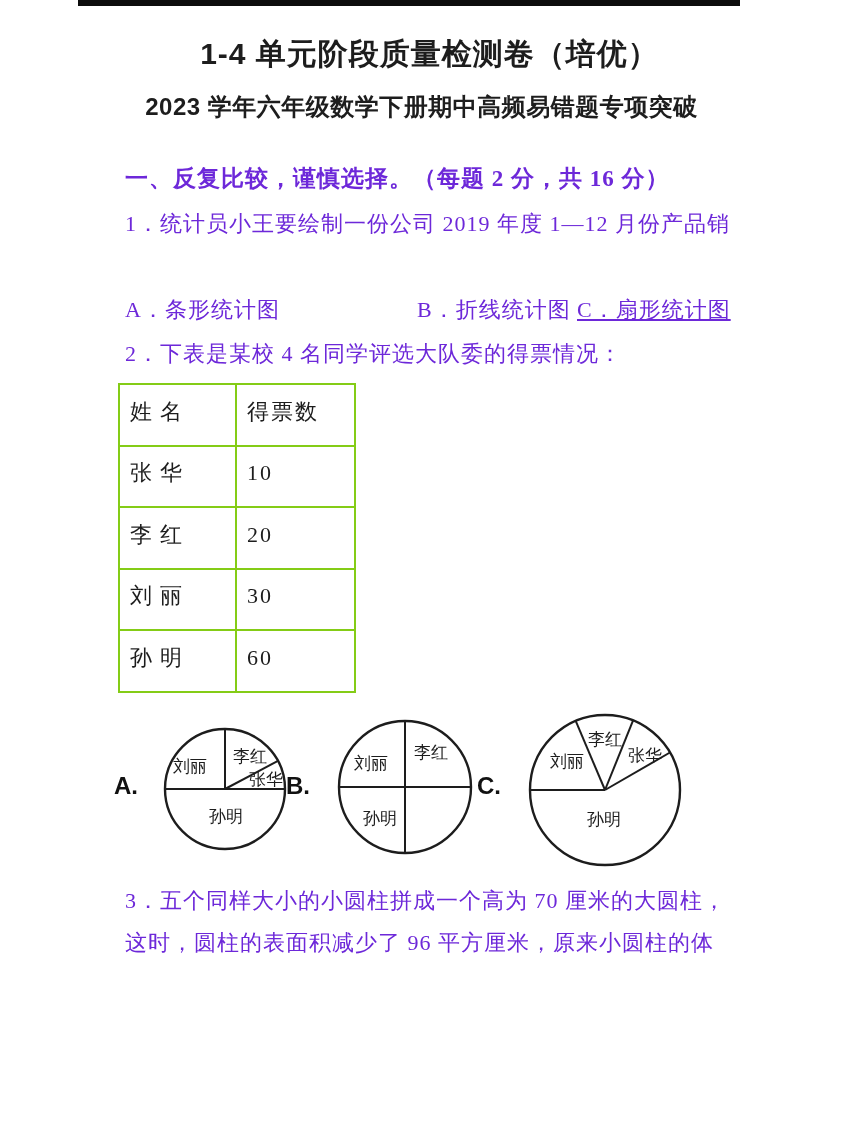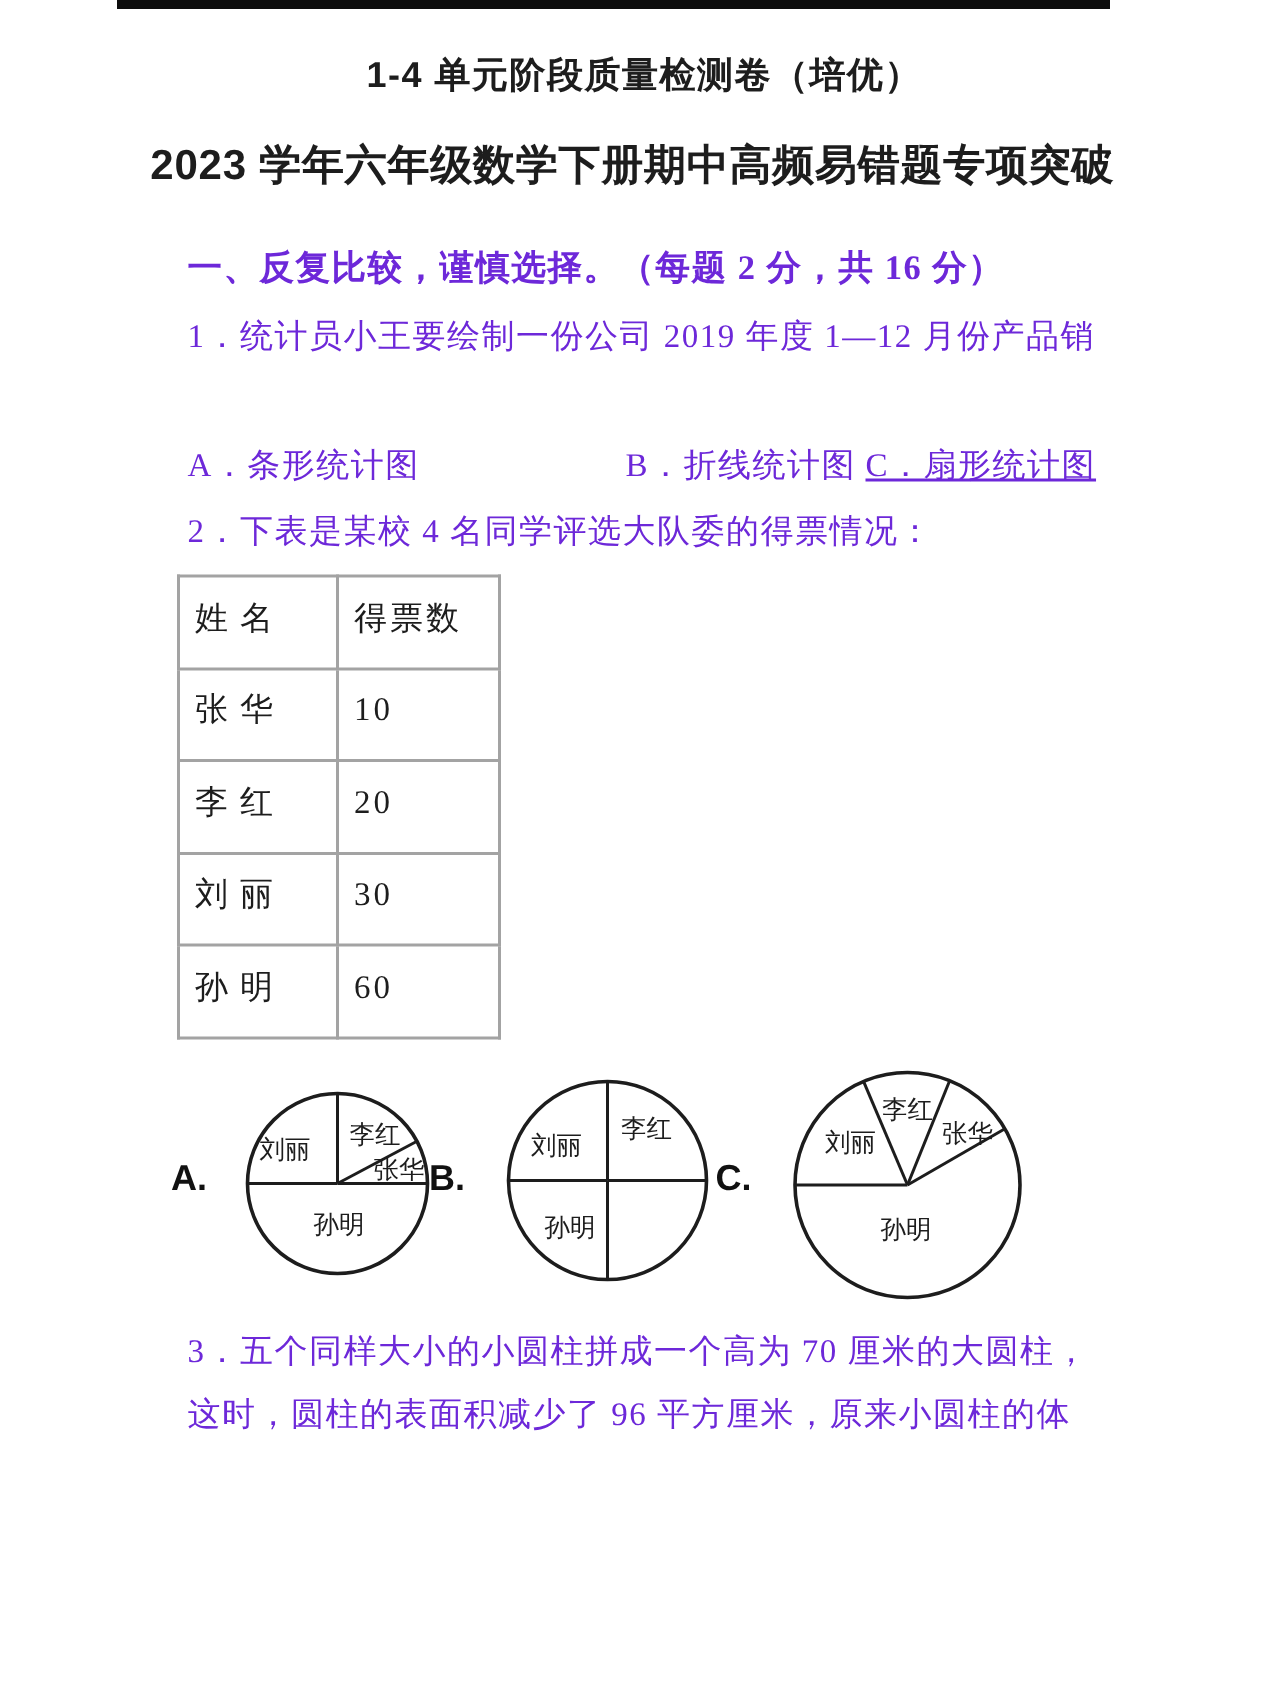--- a/index.html
+++ b/index.html
@@ -1,27 +1,27 @@
 <!DOCTYPE html>
 <html><head>
 <meta charset="utf-8">
 <style>
   html,body{margin:0;padding:0;background:#ffffff;}
   .page{position:relative;width:843px;height:1122px;background:#ffffff;overflow:hidden;
         font-family:"Liberation Serif","DejaVu Serif",serif;color:#1d1d1d;}
   .rule{position:absolute;left:78px;top:0;width:662px;height:6px;background:#0d0d0d;}
-  .title{position:absolute;left:16px;right:0;top:34px;text-align:center;font-size:24px;font-weight:bold;
+  .title{position:absolute;left:16px;right:0;top:34px;text-align:center;font-size:30px;font-weight:bold;
          font-family:"Liberation Sans","DejaVu Sans",sans-serif;letter-spacing:1px;white-space:nowrap;}
-  .subtitle{position:absolute;left:0;right:0;top:91px;text-align:center;font-size:28px;font-weight:bold;
+  .subtitle{position:absolute;left:0;right:0;top:91px;text-align:center;font-size:24px;font-weight:bold;
          font-family:"Liberation Sans","DejaVu Sans",sans-serif;letter-spacing:0.5px;white-space:nowrap;}
   .t{position:absolute;font-size:22px;letter-spacing:1px;white-space:nowrap;color:#6d28d9;}
   .heading{font-weight:bold;font-size:23px;}
   .votes-table{position:absolute;left:118px;top:383px;border-collapse:collapse;table-layout:fixed;}
-  .votes-table td,.votes-table th{border:2px solid #a3a3a3;font-size:22px;font-weight:normal;
-         text-align:left;padding:0 1px 6px 10px;vertical-align:middle;height:53.5px;}
+  .votes-table td,.votes-table th{border:2px solid #84cc16;font-size:22px;font-weight:normal;
+         text-align:left;padding:0 12px 6px 10px;vertical-align:middle;height:53.5px;}
   .votes-table .c-name{width:93px;letter-spacing:8px;}
   .votes-table .c-votes{width:95px;letter-spacing:2px;margin-top:16px;}
   .pie-letter{position:absolute;font-size:24px;font-weight:bold;
          font-family:"Liberation Sans","DejaVu Sans",sans-serif;color:#111;white-space:nowrap;}
   svg.pies{position:absolute;left:0;top:0;}
 </style>
 </head>
 <body>
 
 <div class="page">

